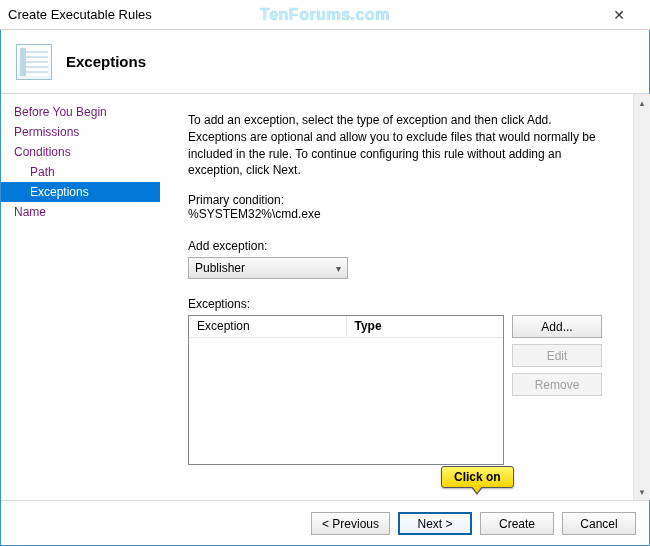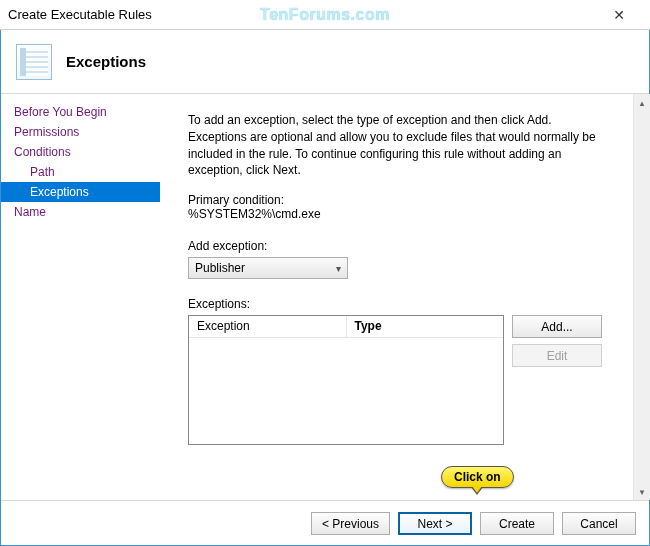--- a/index.html
+++ b/index.html
@@ -139,21 +139,21 @@
     font-size: 10px;
     color: #555;
   }
   .listbox {
     display: flex;
     gap: 8px;
     margin-top: 4px;
   }
   .list {
     flex: 1;
-    height: 130px;
+    height: 150px;
     border: 1px solid #828790;
     background: #fff;
   }
   .list-header {
     height: 22px;
     display: flex;
     background: #fff;
     border-bottom: 1px solid #e6e6e6;
   }
   .list-header .col {
@@ -207,21 +207,21 @@
     border: 2px solid #0a64a4;
     background: linear-gradient(#fdfdfd,#eaf3fb);
   }
   .callout {
     position: absolute;
     left: 441px;
     top: 466px;
     background: #ffeb3b;
     background: linear-gradient(#fff76b,#f7d500);
     border: 1px solid #555;
-    border-radius: 11px;
+    border-radius: 3px;
     padding: 3px 12px;
     font-size: 12px;
     font-weight: 600;
     color: #000;
     box-shadow: 0 1px 2px rgba(0,0,0,0.3);
     z-index: 10;
   }
   .callout::after{
     content:"";
     position:absolute;
@@ -297,20 +297,21 @@
     <div class="listbox">
       <div class="list">
         <div class="list-header">
           <div class="col">Exception</div>
           <div class="col">Type</div>
         </div>
       </div>
       <div class="btncol">
         <div class="wbtn">Add...</div>
         <div class="wbtn disabled">Edit</div>
+        <div class="wbtn disabled">Remove</div>
       </div>
     </div>
   </div>
 </div>
 
 <div class="footer">
   <div class="fbtn">&lt; Previous</div>
   <div class="fbtn primary">Next &gt;</div>
   <div class="fbtn">Create</div>
   <div class="fbtn">Cancel</div>

